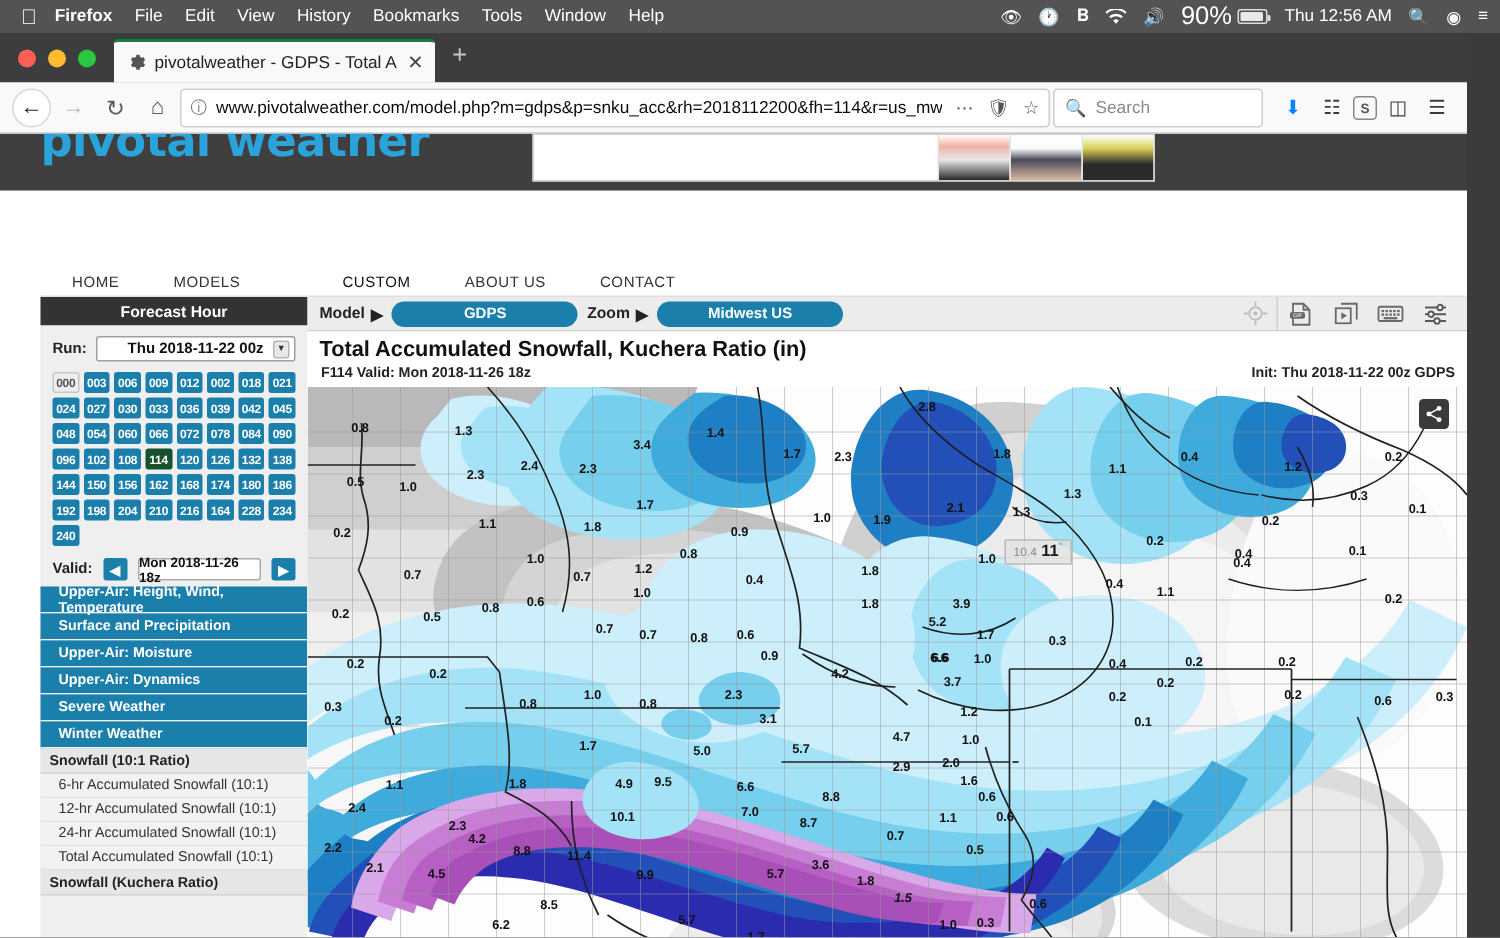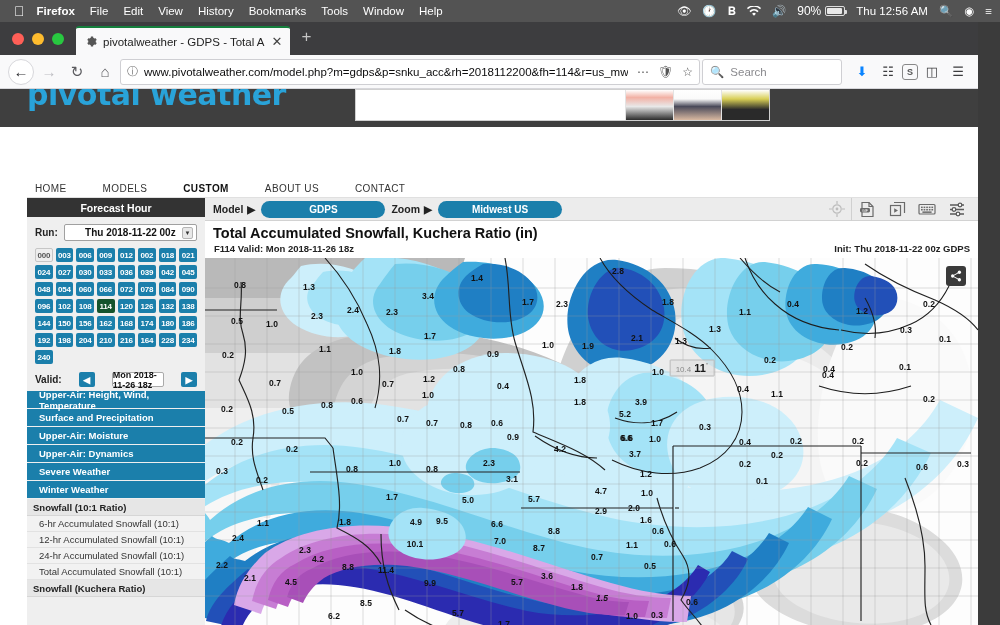--- a/index.html
+++ b/index.html
@@ -14,21 +14,21 @@
   .menubar {
     position: absolute; left: 0; top: 0; width: 1000px; height: 22px;
     background: #535353; color: #fff; display: flex; align-items: center;
     font-size: 11.5px; padding: 0 8px; z-index: 60;
   }
   .menubar .apple { font-size: 14px; margin: 0 12px 0 6px; line-height: 1; }
   .menubar .mi { margin-right: 15px; white-space: nowrap; }
   .menubar .mi.bold { font-weight: bold; }
   .menubar .spacer { flex: 1; }
   .menubar .ri { margin-left: 11px; display: flex; align-items: center; white-space: nowrap; }
-  .menubar .ri.batt { font-size: 12px; }
+  .menubar .ri.batt { font-size: 17px; }
   .battglyph {
     display:inline-block; width: 20px; height: 10px; border:1px solid #ddd;
     border-radius:2px; position: relative; margin-left:4px; vertical-align:-1px;
   }
   .battglyph::after{content:"";position:absolute;left:1px;top:1px;bottom:1px;width:15px;background:#e8e8e8;border-radius:1px;}
   .battglyph::before{content:"";position:absolute;right:-3px;top:3px;width:2px;height:4px;background:#ddd;border-radius:0 1px 1px 0;}
 
   
   .window {
     position: absolute; left: 0; top: 22px; width: 978px; height: 603px;
@@ -95,22 +95,22 @@
   .ad .t1 { background: linear-gradient(180deg,#fff 0%,#f2b1a5 25%,#e8e8e8 55%,#2a2a2a 100%); }
   .ad .t2 { background: linear-gradient(180deg,#fff 0%,#fafafa 30%,#4a4a5a 55%,#d8b8a0 100%); }
   .ad .t3 { background: linear-gradient(180deg,#fff 0%,#d8cf55 30%,#2a2a2a 65%,#2a2a2a 100%); }
 
   .sitenav {
     position:absolute; left: 27px; top: 90px; width: 951px; height: 19px;
     background: #fff; display:flex; align-items:center; font-size: 10px;
     color: #333; letter-spacing: 0.4px; border-bottom: 1px solid #e0e0e0;
   }
   .sitenav a { padding: 0 0 0 0; margin-right: 36px; text-decoration:none; color:#333; }
-  .sitenav a:first-child { margin-left: 8px; text-align: center; }
-  .sitenav a.active { font-weight: bold; color:#111; }
+  .sitenav a:first-child { margin-left: 21px; text-align: center; }
+  .sitenav a.active { font-weight: normal; color:#111;margin-left:32px; }
 
   
   .sidebar { position: absolute; left: 27px; top: 109px; width: 178px; height: 427px; background: #efefef; }
   .sb-head {
     height: 19px; background: #333; color:#fff; font-size: 10.5px; font-weight:bold;
     display:flex; align-items:center; justify-content:center;
   }
   .sb-body { padding: 7px 8px 4px 8px; background:#efefef; }
   .runrow { display:flex; align-items:center; gap: 6px; font-size: 10px; font-weight:bold; color:#222; margin-bottom: 7px; }
   .runsel {
@@ -119,21 +119,21 @@
   }
   .runsel .arrow { position:absolute; right:3px; top:2px; width:11px;height:12px;background:#e8e8e8;border:1px solid #b5b5b5;border-radius:2px;
                    display:flex;align-items:center;justify-content:center;font-size:6px;color:#333;}
   .fhgrid { display:grid; grid-template-columns: repeat(8, 1fr); gap: 3px; }
   .fh {
     height: 14px; background: #1b7fab; color:#fff; font-size: 8px; font-weight:bold;
     display:flex; align-items:center; justify-content:center; border-radius:2px; letter-spacing:-0.2px;
   }
   .fh.inactive { background:#eee; color:#555; border:1px solid #c6c6c6; }
   .fh.sel { background: #14532d; }
-  .validrow { display:flex; align-items:center; gap:17px; font-size:10px; font-weight:bold; color:#222; margin-top: 8px; }
+  .validrow { display:flex; align-items:center; gap:7px; font-size:10px; font-weight:bold; color:#222; margin-top: 8px; }
   .vbtn { width:16px;height:15px;background:#1b7fab;color:#fff;border-radius:2px;display:flex;align-items:center;justify-content:center;font-size:9px;font-weight:bold;}
   .vbox { flex:1; height:15px; background:#fff; border:1px solid #aaa; border-radius:2px; display:flex;align-items:center;justify-content:center;font-size:9px;font-weight:bold;color:#111;}
 
   .param-head {
     margin-top: 10px; height: 18px; background:#333; color:#fff; font-size:10.5px; font-weight:bold;
     display:flex;align-items:center;justify-content:center;
   }
   .pgrp { height: 18px; background:#1b7fab; color:#fff; font-size:9.5px; font-weight:bold;
           display:flex;align-items:center; padding-left:12px; border-bottom:1px solid #efefef; }
   .psec { height: 17px; background:#e6e6e6; color:#222; font-size:9.5px; font-weight:bold;
@@ -553,21 +553,21 @@
         <div id="maplabels">
             <span class="lbl" style="left: 35px; top: 27px;">0.8</span>
             <span class="lbl" style="left: 104px; top: 29px;">1.3</span>
             <span class="lbl" style="left: 223px; top: 38px;">3.4</span>
             <span class="lbl" style="left: 32px; top: 63px;">0.5</span>
             <span class="lbl" style="left: 67px; top: 66px;">1.0</span>
             <span class="lbl" style="left: 112px; top: 58px;">2.3</span>
             <span class="lbl" style="left: 148px; top: 52px;">2.4</span>
             <span class="lbl" style="left: 187px; top: 54px;">2.3</span>
             <span class="lbl" style="left: 225px; top: 78px;">1.7</span>
-            <span class="lbl" style="left: 272px; top: 20px; text-align: right;">1.4</span>
+            <span class="lbl" style="left: 272px; top: 30px; text-align: right;">1.4</span>
             <span class="lbl" style="left: 323px; top: 44px;">1.7</span>
             <span class="lbl" style="left: 357px; top: 46px;">2.3</span>
             <span class="lbl" style="left: 343px; top: 87px;">1.0</span>
             <span class="lbl" style="left: 383px; top: 88px;">1.9</span>
             <span class="lbl" style="left: 288px; top: 96px;">0.9</span>
             <span class="lbl" style="left: 23px; top: 97px;">0.2</span>
             <span class="lbl" style="left: 120px; top: 91px;">1.1</span>
             <span class="lbl" style="left: 190px; top: 93px;">1.8</span>
             <span class="lbl" style="left: 254px; top: 111px;">0.8</span>
             <span class="lbl" style="left: 70px; top: 125px;">0.7</span>

